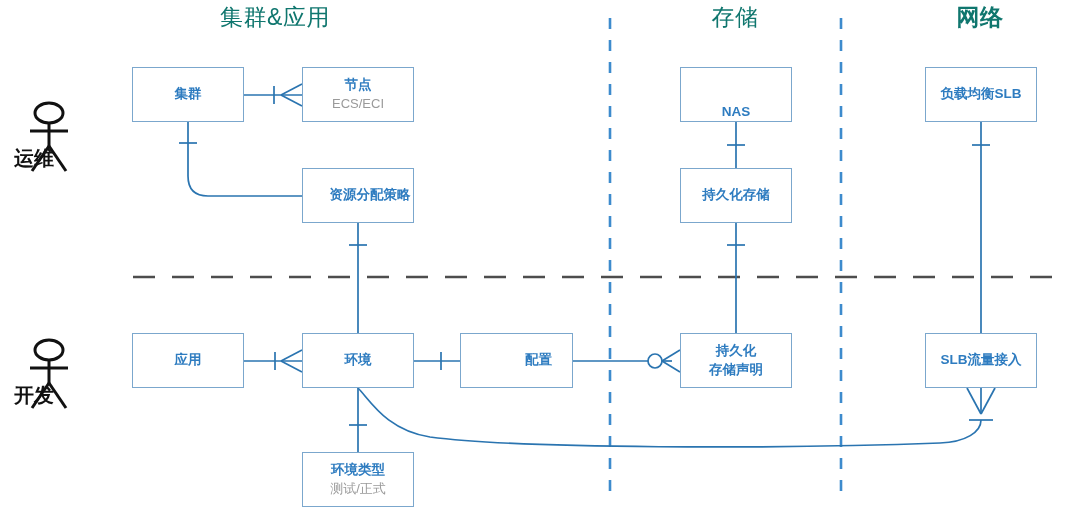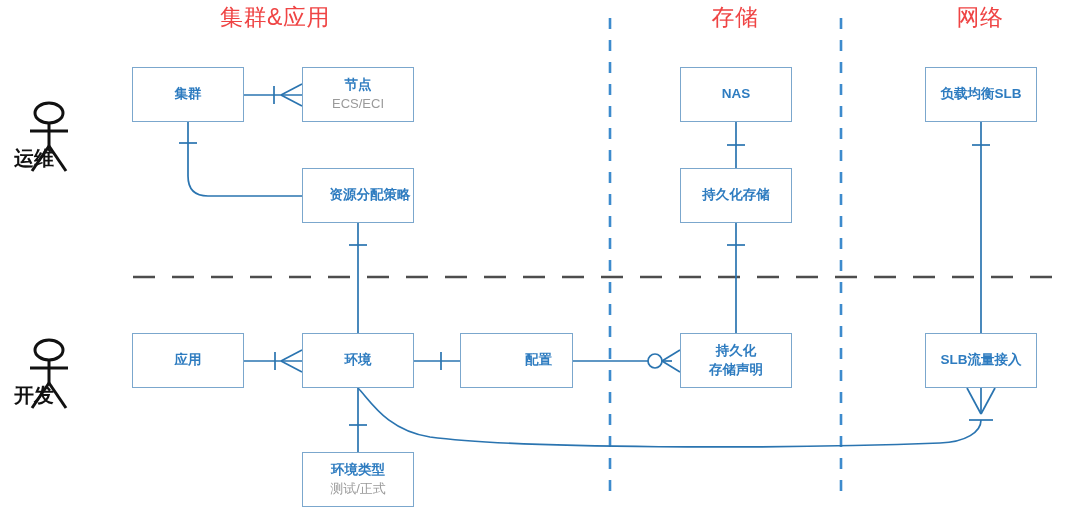--- a/index.html
+++ b/index.html
@@ -20,21 +20,21 @@
   }
   #svg-layer {
     position: absolute;
     left: 0;
     top: 0;
     width: 1080px;
     height: 519px;
   }
   .lane-title {
     position: absolute;
-    color: #ef4444;
+    color: #0f766e;
     font-size: 23px;
     line-height: 1;
     white-space: nowrap;
     transform: translateX(-50%);
     letter-spacing: 0.5px;
   }
   .entity {
     position: absolute;
     box-sizing: border-box;
     border: 1px solid #7ba7cd;
@@ -169,21 +169,21 @@
         <line x1="967" y1="388" x2="981" y2="414"></line>
         <line x1="995" y1="388" x2="981" y2="414"></line>
         <line x1="981" y1="388" x2="981" y2="414"></line>
       </g>
 
     </g>
   </svg>
 
   <div class="lane-title" style="left:275px; top:6px;">集群&amp;应用</div>
   <div class="lane-title" style="left:735px; top:6px;">存储</div>
-  <div class="lane-title" style="left:980px; top:6px;">网络</div>
+  <div class="lane-title" style="left:980px; top:6px;font-weight:bold;">网络</div>
 
   <div class="actor" style="left:14px; top:96px;">
     <svg width="70" height="96" viewBox="0 0 70 96" xmlns="http://www.w3.org/2000/svg">
       <ellipse cx="35" cy="17" rx="14" ry="10" fill="none" stroke="#111" stroke-width="3"></ellipse>
       <line x1="35" y1="27" x2="35" y2="52" stroke="#111" stroke-width="3"></line>
       <line x1="16" y1="35" x2="54" y2="35" stroke="#111" stroke-width="3"></line>
       <line x1="35" y1="50" x2="18" y2="75" stroke="#111" stroke-width="3"></line>
       <line x1="35" y1="50" x2="52" y2="75" stroke="#111" stroke-width="3"></line>
     </svg>
     <div class="actor-label" style="top:52px;">运维</div>
@@ -206,21 +206,21 @@
 
   <div class="entity" style="left:302px; top:67px; width:112px; height:55px;">
     <div class="title">节点</div>
     <div class="sub">ECS/ECI</div>
   </div>
 
   <div class="entity" style="left:302px; top:168px; width:112px; height:55px;padding-left:24px;">
     <div class="title">资源分配策略</div>
   </div>
 
-  <div class="entity" style="left:680px; top:67px; width:112px; height:55px;">
+  <div class="entity" style="left:680px; top:67px; width:112px; height:55px;justify-content:flex-end;">
     <div class="title">NAS</div>
   </div>
 
   <div class="entity" style="left:680px; top:168px; width:112px; height:55px;">
     <div class="title">持久化存储</div>
   </div>
 
   <div class="entity" style="left:925px; top:67px; width:112px; height:55px;">
     <div class="title">负载均衡SLB</div>
   </div>

